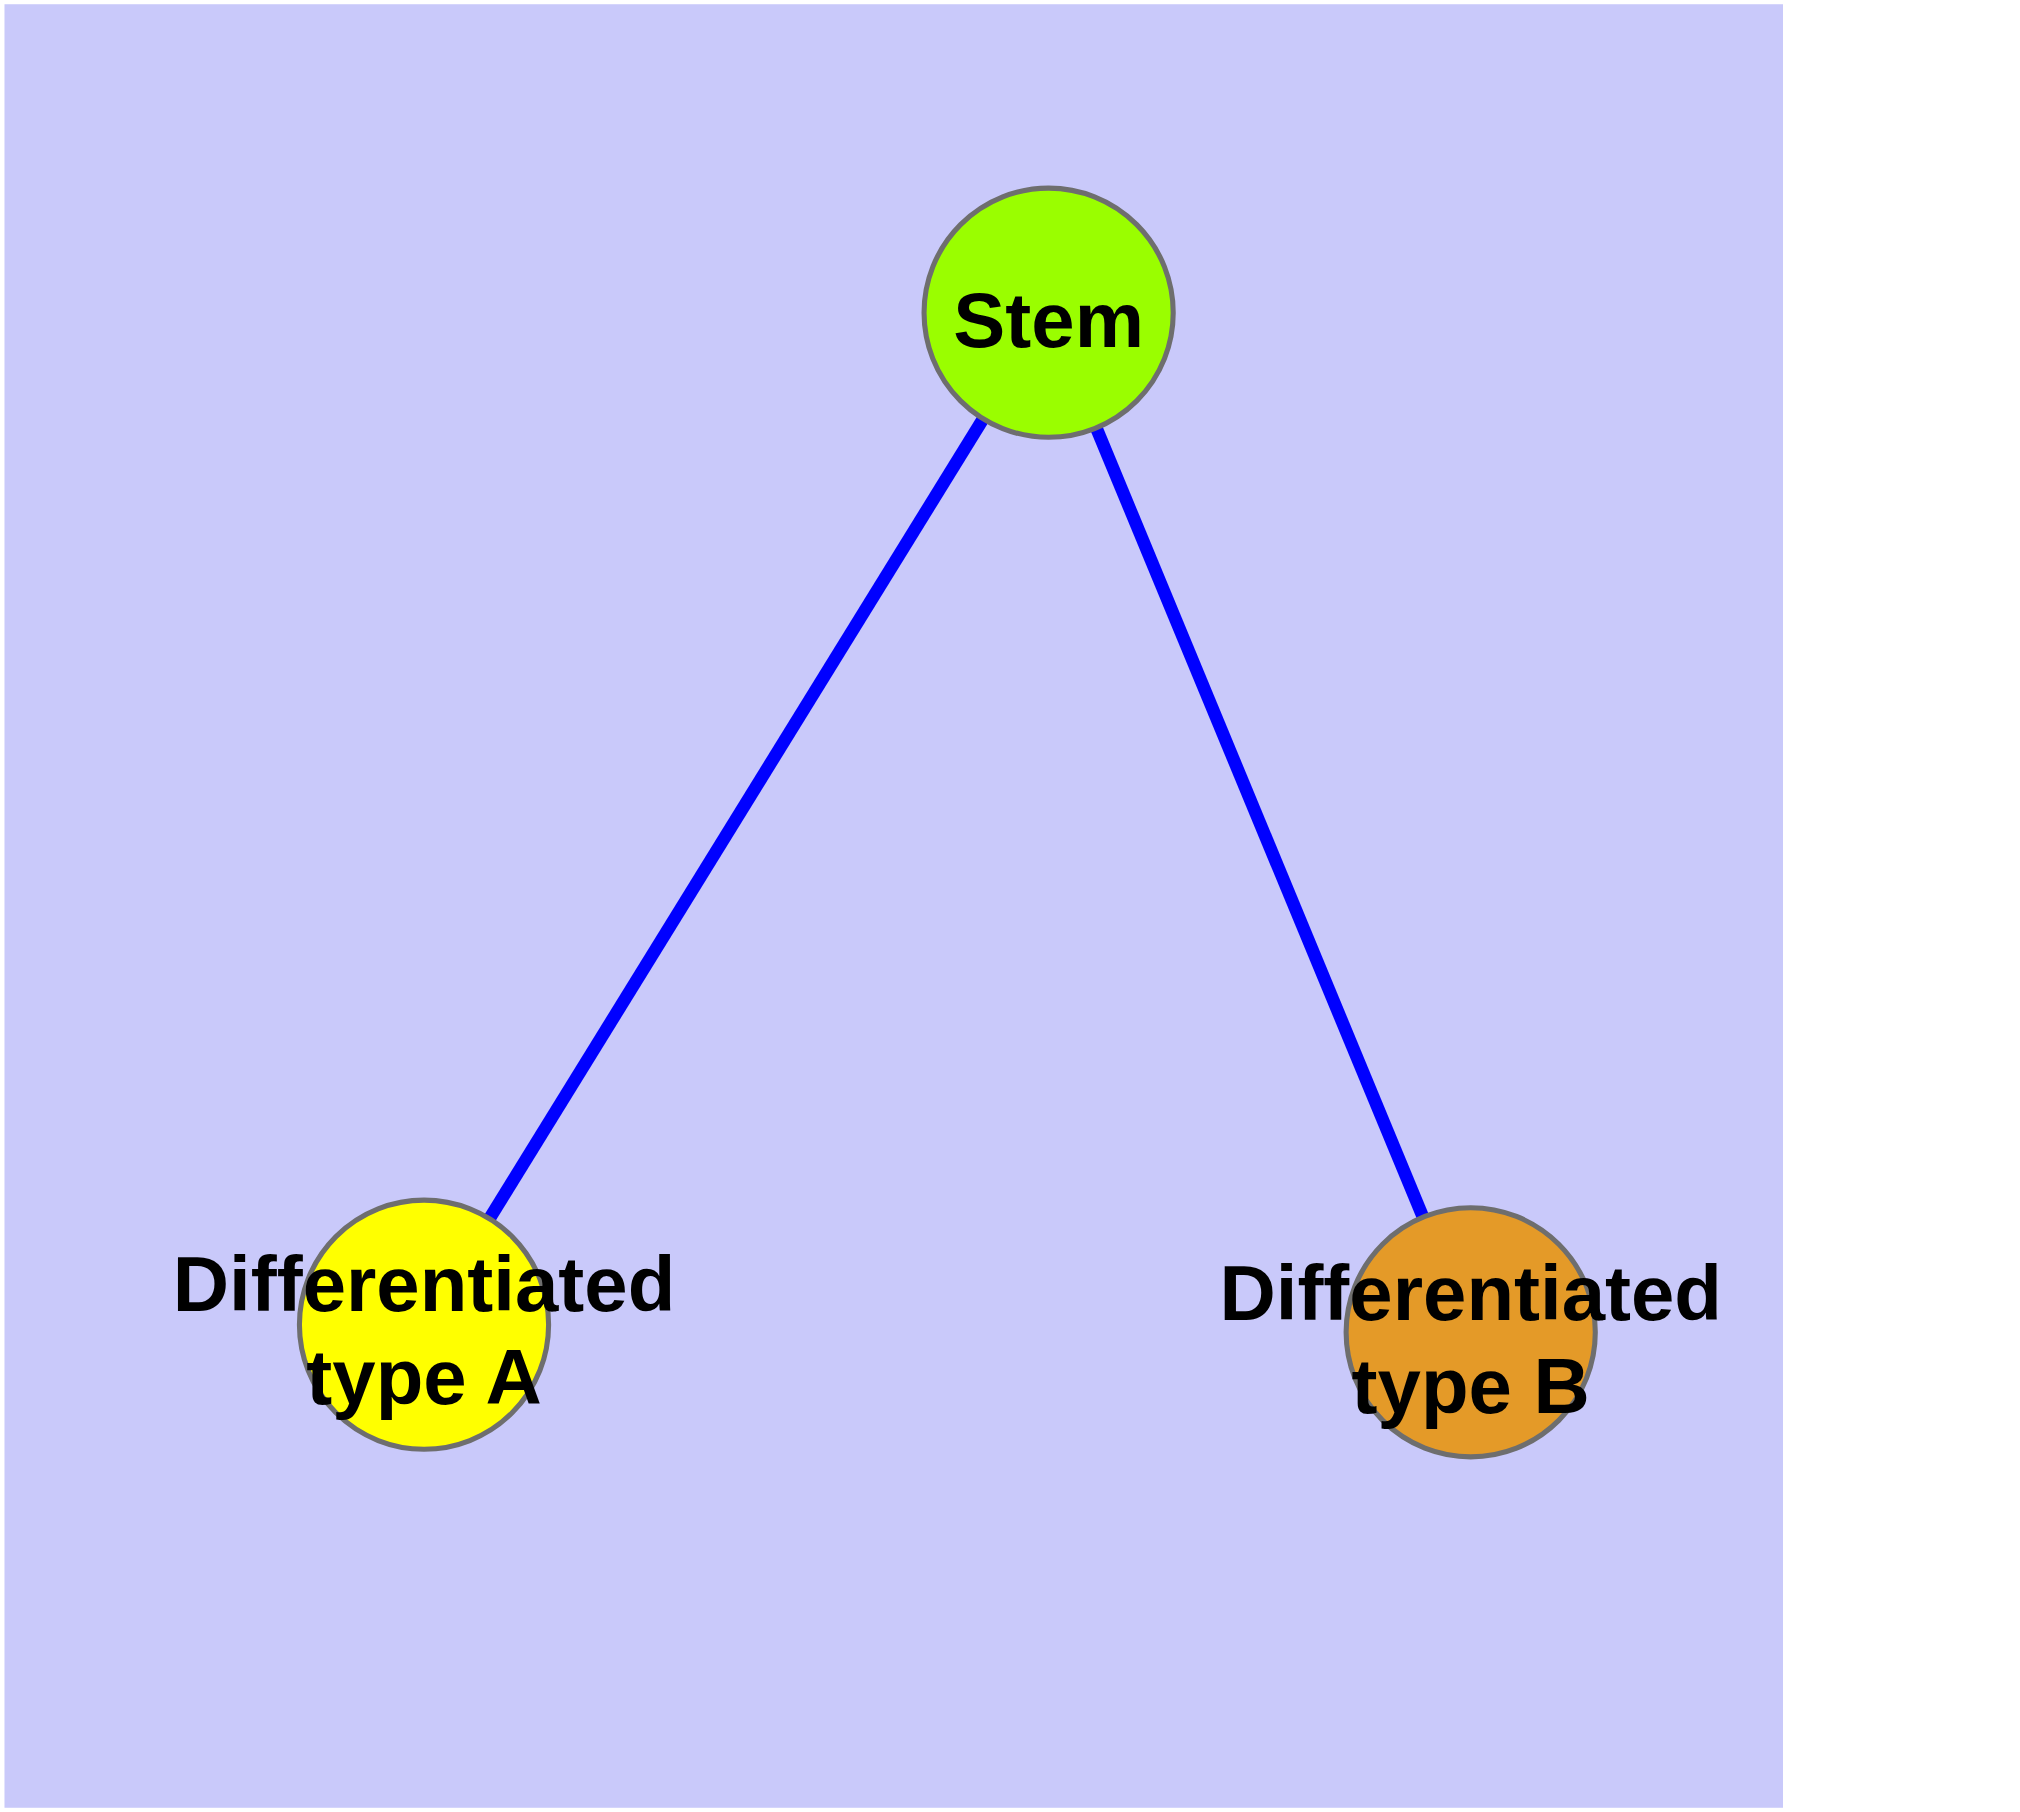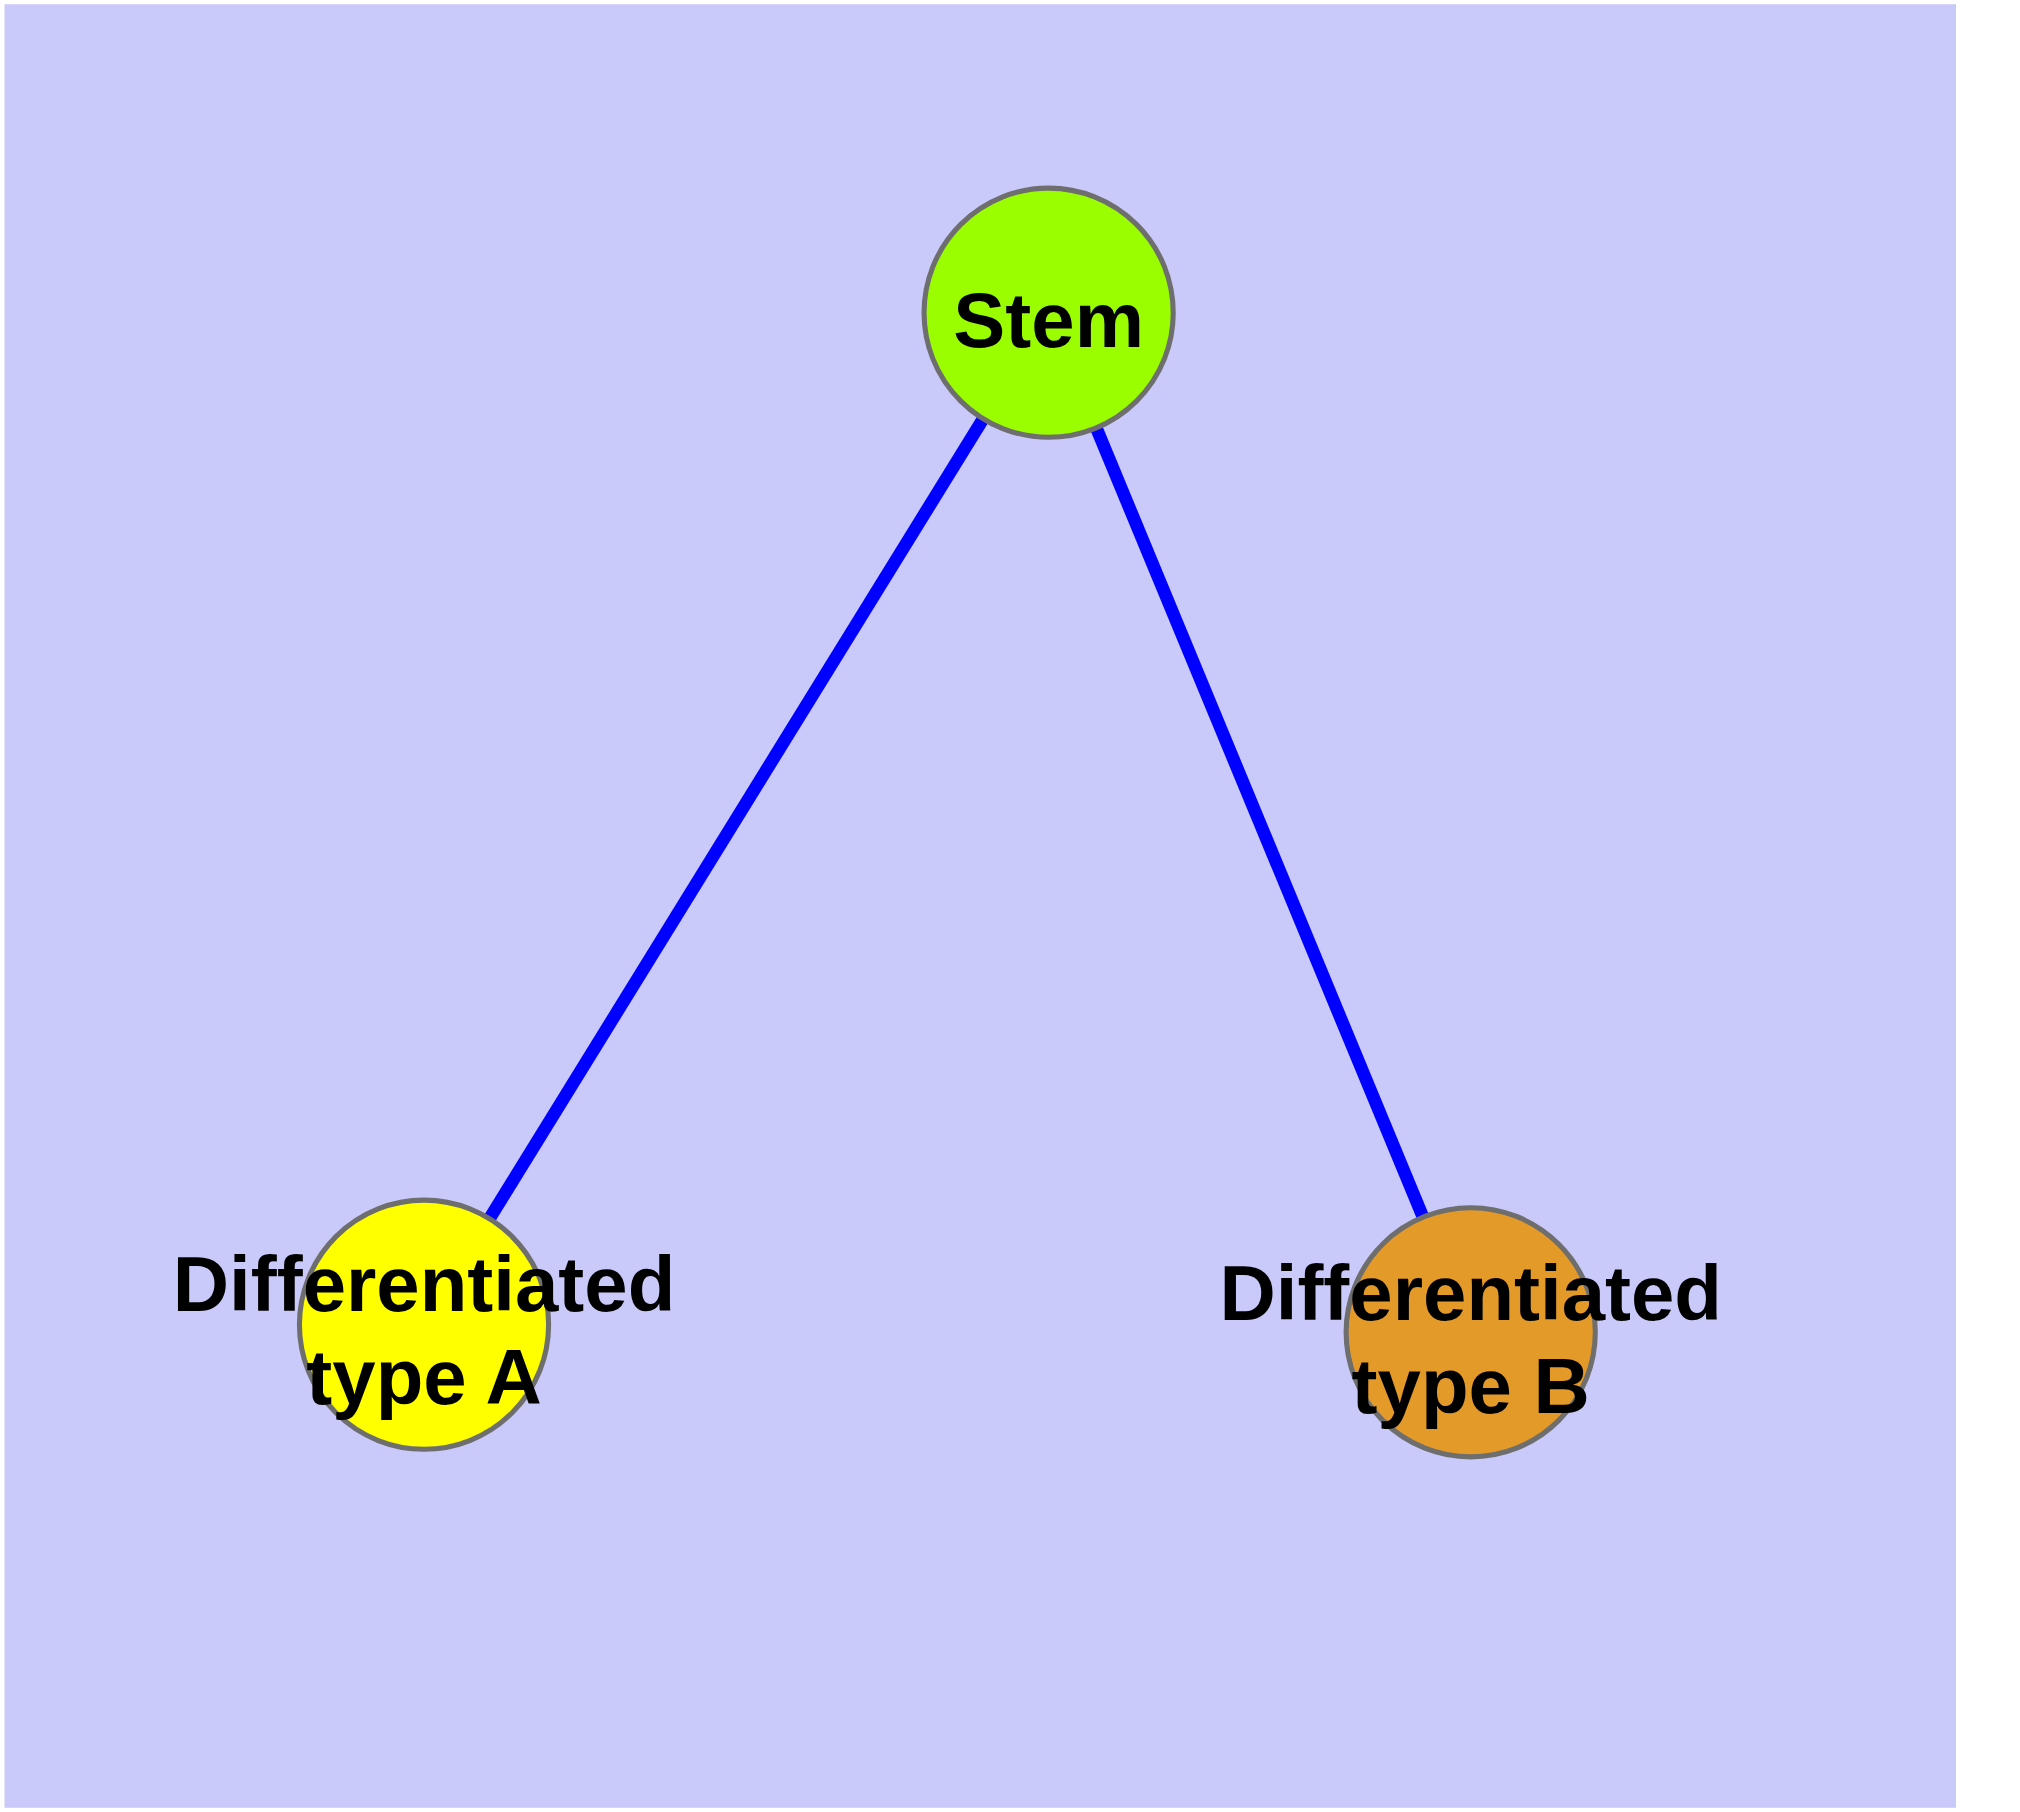--- a/index.html
+++ b/index.html
@@ -2,21 +2,21 @@
 <html style="font-size:13.6px"><head>
 <meta charset="utf-8">
 <style>
   html, body {
     margin: 0;
     padding: 0;
     background: #FFFFFF;
   }
   #stage {
     position: relative;
-    width: 1956px;
+    width: 1783px;
     height: 1812px;
     background: #FFFFFF;
     overflow: hidden;
   }
   svg { display: block; }
   .node-label {
     font-family: "Liberation Sans", sans-serif;
     font-weight: bold;
     font-size: 92px;
     fill: #000000;

